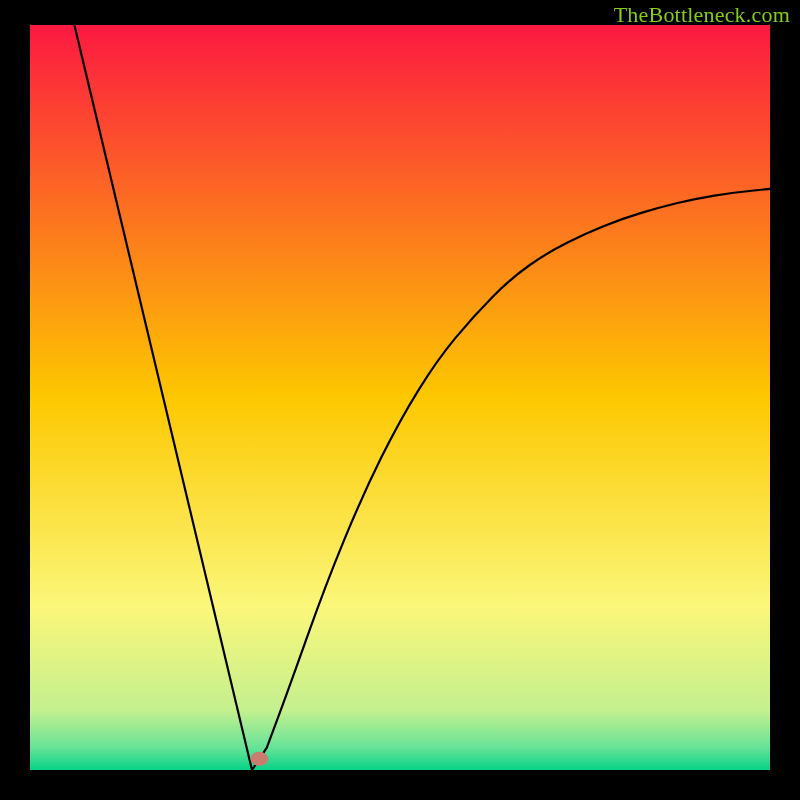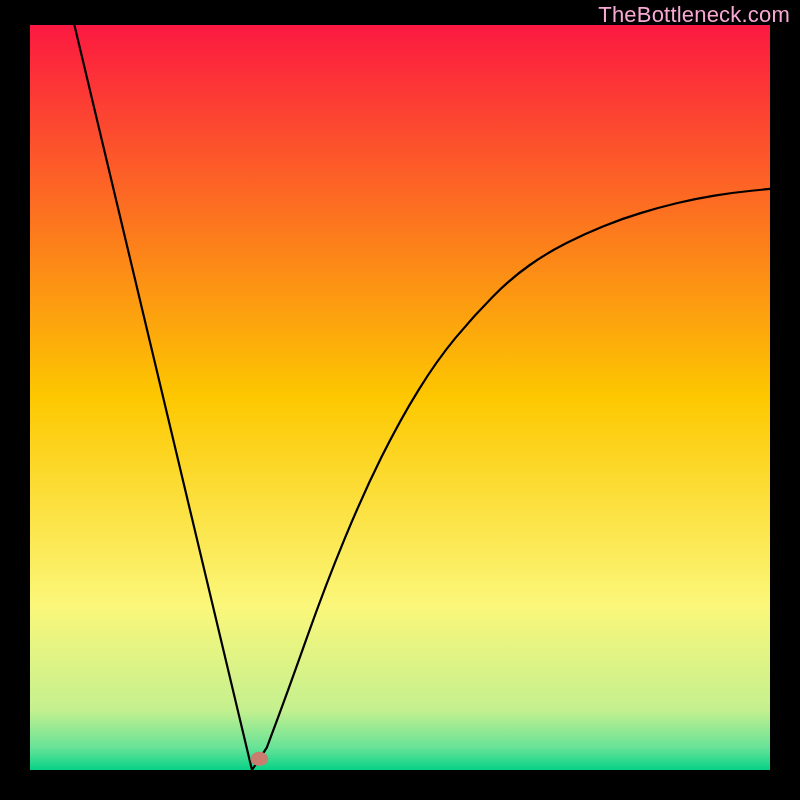--- a/index.html
+++ b/index.html
@@ -15,22 +15,22 @@
     width: 800px;
     height: 800px;
   }
   svg {
     display: block;
   }
   .watermark {
     position: absolute;
     top: 2px;
     right: 10px;
-    color: #f9a8d4;
-    font-family: Liberation Sans, sans-serif;
+    color: #84cc16;
+    font-family: Liberation Serif, serif;
     font-size: 22px;
     font-weight: 500;
     letter-spacing: 0.2px;
   }
 </style>
 </head>
 <body>
 
 <div class="chart-wrap">
   <svg id="chart-svg" width="800" height="800" viewBox="0 0 800 800">

